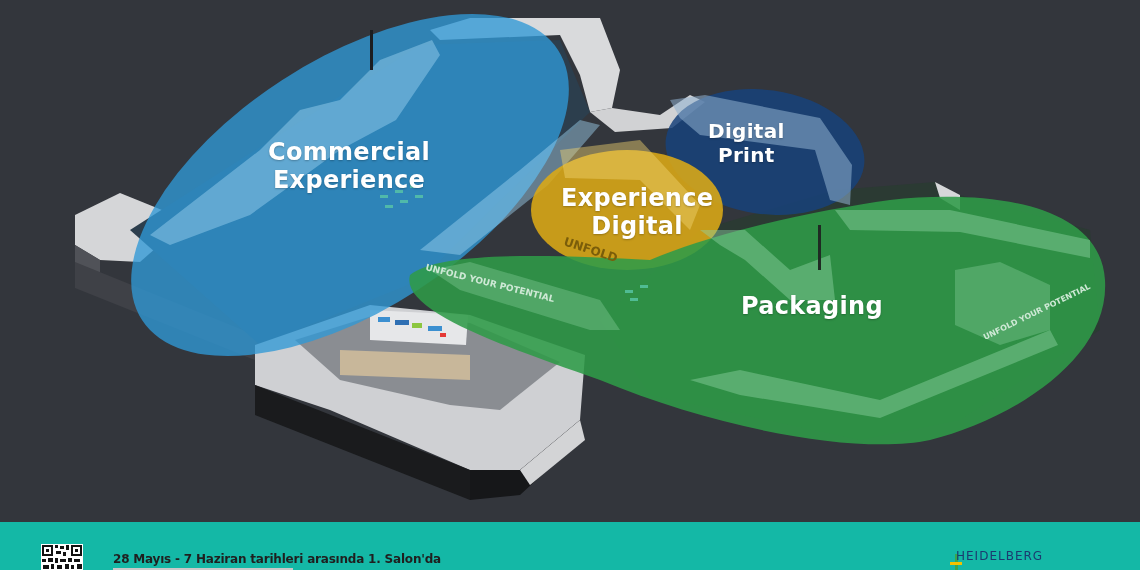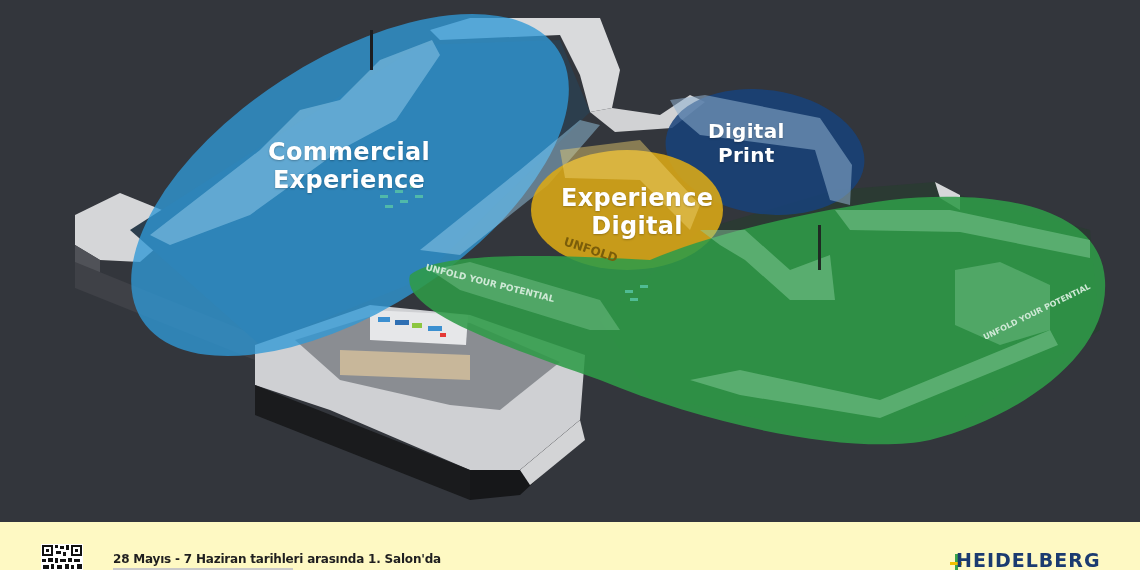--- a/index.html
+++ b/index.html
@@ -1,25 +1,25 @@
 <!DOCTYPE html>
 <html><head>
 <meta charset="utf-8">
 <style>
   html,body{margin:0;padding:0;}
   body{width:1140px;height:570px;overflow:hidden;background:#34373d;font-family:"Liberation Sans",sans-serif;position:relative;}
   .stage{position:absolute;left:0;top:0;width:1140px;height:522px;background:#33363c;overflow:hidden;}
   .stage svg{position:absolute;left:0;top:0;}
   .zone-label{position:absolute;color:#ffffff;font-family:"DejaVu Sans",sans-serif;font-weight:bold;text-align:center;line-height:1.18;letter-spacing:0.3px;text-shadow:0 1px 2px rgba(0,0,0,0.25);white-space:nowrap;}
-  .footer{position:absolute;left:0;top:522px;width:1140px;height:48px;background:#fef9c3;}
+  .footer{position:absolute;left:0;top:522px;width:1140px;height:48px;background:#14b8a6;}
   .qr{position:absolute;left:41px;top:22px;width:42px;height:26px;}
   .footer-line1{position:absolute;left:113px;top:30px;font-size:12px;font-weight:bold;color:#1f1f1f;font-family:"DejaVu Sans",sans-serif;letter-spacing:-0.2px;}
   .footer-line2{position:absolute;left:113px;top:46px;width:180px;height:2px;background:#c9c9c9;}
   .logo{position:absolute;left:950px;top:30px;height:20px;}
-  .logo-text{position:absolute;left:6px;top:-3px;font-size:19px;font-weight:bold;color:#1b3b70;font-family:"DejaVu Sans",sans-serif;letter-spacing:1px;}
+  .logo-text{position:absolute;left:6px;top:-3px;font-size:12px;font-weight:normal;color:#1b3b70;font-family:"DejaVu Sans",sans-serif;letter-spacing:1px;}
 </style>
 </head>
 <body>
 
 <div class="stage">
   <svg width="1140" height="522" viewBox="0 0 1140 522">
 
     <g>
 
       <polygon points="75,215 120,193 162,210 165,240 140,262 100,260 75,245" fill="#d5d6d8"></polygon>
@@ -89,20 +89,23 @@
     <div>Experience</div>
   </div>
   <div class="zone-label" style="left:708px;top:120px;font-size:20px;">
     <div>Digital</div>
     <div>Print</div>
   </div>
   <div class="zone-label" style="left:561px;top:184px;font-size:24px;">
     <div>Experience</div>
     <div>Digital</div>
   </div>
+  <div class="zone-label" style="left:741px;top:292px;font-size:24px;">
+    <div>Packaging</div>
+  </div>
 </div>
 
 <div class="footer">
   <svg class="qr" viewBox="0 0 42 26">
     <rect x="0" y="0" width="42" height="26" fill="#ffffff"></rect>
     <rect x="1" y="1" width="11" height="11" fill="#111"></rect>
       <rect x="3" y="3" width="7" height="7" fill="#fff"></rect>
       <rect x="5" y="5" width="3" height="3" fill="#111"></rect>
     <rect x="30" y="1" width="11" height="11" fill="#111"></rect>
       <rect x="32" y="3" width="7" height="7" fill="#fff"></rect>

